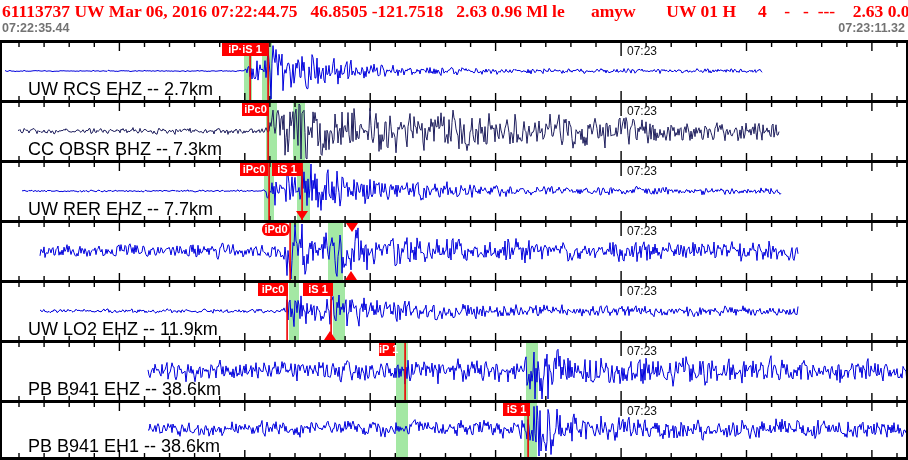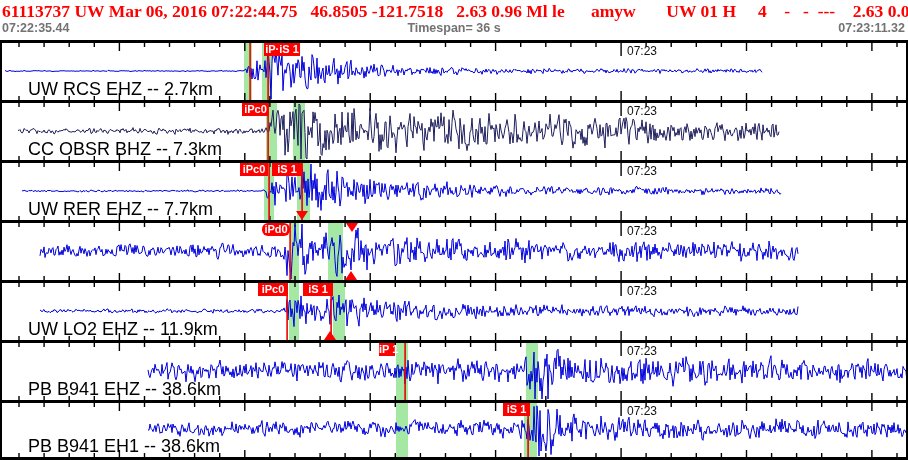--- a/index.html
+++ b/index.html
@@ -32,41 +32,40 @@
     font-weight:bold;font-size:11px;text-align:center;z-index:6;white-space:pre;
   }
 </style>
 </head>
 <body>
 
 <div class="header">
   <div class="h1">61113737 UW Mar 06, 2016 07:22:44.75   46.8505 -121.7518   2.63 0.96 Ml le      amyw       UW 01 H     4    -   -  ---    2.63 0.00</div>
   <div class="h2">
     <span class="h2-left">07:22:35.44</span>
-    <span class="h2-center">Timespan=  36 s</span>
     <span class="h2-right">07:23:11.32</span>
   </div>
 </div>
 
 <div class="panel">
     <div class="row">
     <svg width="908" height="57" viewBox="0 0 908 57">
         <rect x="244" y="0" width="8" height="57" fill="#a4e8a4"></rect>
         <rect x="262" y="0" width="10" height="57" fill="#a4e8a4"></rect>
         <path d="M19.0,0V4M44.1,0V4M69.2,0V4M94.3,0V4M119.4,0V8M144.5,0V4M169.5,0V4M194.6,0V4M219.7,0V4M244.8,0V8M269.9,0V4M295.0,0V4M320.1,0V4M345.1,0V4M370.2,0V8M395.3,0V4M420.4,0V4M445.5,0V4M470.6,0V4M495.6,0V8M520.7,0V4M545.8,0V4M570.9,0V4M596.0,0V4M621.1,0V13M646.1,0V4M671.2,0V4M696.3,0V4M721.4,0V4M746.5,0V8M771.6,0V4M796.6,0V4M821.7,0V4M846.8,0V4M871.9,0V8M897.0,0V4" stroke="#000000" stroke-width="1.4" fill="none"></path>
         <path d="M19.0,57V53M44.1,57V53M69.2,57V53M94.3,57V53M119.4,57V50M144.5,57V53M169.5,57V53M194.6,57V53M219.7,57V53M244.8,57V50M269.9,57V53M295.0,57V53M320.1,57V53M345.1,57V53M370.2,57V50M395.3,57V53M420.4,57V53M445.5,57V53M470.6,57V53M495.6,57V50M520.7,57V53M545.8,57V53M570.9,57V53M596.0,57V53M621.1,57V48M646.1,57V53M671.2,57V53M696.3,57V53M721.4,57V53M746.5,57V50M771.6,57V53M796.6,57V53M821.7,57V53M846.8,57V53M871.9,57V50M897.0,57V53" stroke="#000000" stroke-width="1.4" fill="none"></path>
         <polyline points="5,27.5 6,28.0 7,28.4 8,28.3 9,27.8 10,27.4 11,28.0 12,28.1 13,28.2 14,28.0 15,28.6 16,28.3 17,28.1 18,28.4 19,28.2 20,28.4 21,27.7 22,28.4 23,28.0 24,27.5 25,27.7 26,28.3 27,28.1 28,28.2 29,28.3 30,28.1 31,28.3 32,27.8 33,28.0 34,27.5 35,27.9 36,27.4 37,28.1 38,27.6 39,27.7 40,28.0 41,28.0 42,28.2 43,27.9 44,27.8 45,27.5 46,28.2 47,28.2 48,28.0 49,27.9 50,28.0 51,28.0 52,28.5 53,28.5 54,28.3 55,28.2 56,28.3 57,28.0 58,28.4 59,28.1 60,27.9 61,27.6 62,28.0 63,27.7 64,27.8 65,27.9 66,28.0 67,28.0 68,27.9 69,28.1 70,28.1 71,27.8 72,28.0 73,28.1 74,27.9 75,28.3 76,28.2 77,28.0 78,28.2 79,28.3 80,27.6 81,27.8 82,28.1 83,28.0 84,28.0 85,28.1 86,27.9 87,27.8 88,28.0 89,28.0 90,28.0 91,28.3 92,28.2 93,27.4 94,27.6 95,28.4 96,27.8 97,28.0 98,27.7 99,28.1 100,28.4 101,28.1 102,28.1 103,27.7 104,27.9 105,28.2 106,28.1 107,28.4 108,27.4 109,27.3 110,28.1 111,27.9 112,27.9 113,28.0 114,27.8 115,28.5 116,28.1 117,28.3 118,28.4 119,28.1 120,27.9 121,27.7 122,27.7 123,27.9 124,27.5 125,28.2 126,27.6 127,28.1 128,27.8 129,27.9 130,28.6 131,28.3 132,28.4 133,27.9 134,28.2 135,27.6 136,27.9 137,28.4 138,27.8 139,27.7 140,27.8 141,28.0 142,28.0 143,28.2 144,27.6 145,27.4 146,28.2 147,27.7 148,27.8 149,28.0 150,27.6 151,28.2 152,28.2 153,27.6 154,28.2 155,28.1 156,28.0 157,27.7 158,27.5 159,28.0 160,28.1 161,28.2 162,27.5 163,28.3 164,28.0 165,28.4 166,27.5 167,28.0 168,28.1 169,27.8 170,28.3 171,28.0 172,27.9 173,28.5 174,27.9 175,28.0 176,27.9 177,28.2 178,28.0 179,28.3 180,28.4 181,28.2 182,27.8 183,27.9 184,27.9 185,28.5 186,28.5 187,27.7 188,27.8 189,28.2 190,28.3 191,28.3 192,27.8 193,28.1 194,28.0 195,28.0 196,28.0 197,27.7 198,27.5 199,28.1 200,28.1 201,27.6 202,27.8 203,27.7 204,28.3 205,28.0 206,28.1 207,28.5 208,28.2 209,28.2 210,28.4 211,28.0 212,27.8 213,27.9 214,27.8 215,28.1 216,28.3 217,28.0 218,28.1 219,27.7 220,27.9 221,27.5 222,27.6 223,28.5 224,27.8 225,28.1 226,27.8 227,27.8 228,28.3 229,27.9 230,28.1 231,28.3 232,28.0 233,27.8 234,28.3 235,28.2 236,28.7 237,27.9 238,27.9 239,27.8 240,27.5 241,27.7 242,28.0 243,27.7 244,27.8 245,26.3 246,26.2 247,29.8 248,24.1 249,23.5 250,33.7 251,25.4 252,36.0 253,25.8 254,34.5 255,36.0 256,33.3 257,17.8 258,37.1 259,27.6 260,21.8 261,26.8 262,26.2 263,26.9 264,28.8 265,17.6 266,34.6 267,23.4 268,4.9 269,18.7 270,29.8 271,56.0 272,20.2 273,2.6 274,14.2 275,19.6 276,6.5 277,19.8 278,32.2 279,11.3 280,18.0 281,22.5 282,11.1 283,47.7 284,31.4 285,26.6 286,30.2 287,23.5 288,20.0 289,20.5 290,28.3 291,44.3 292,35.0 293,21.4 294,40.2 295,32.0 296,20.1 297,25.2 298,16.7 299,20.0 300,34.3 301,34.4 302,13.4 303,27.7 304,19.2 305,35.0 306,43.0 307,45.8 308,45.5 309,23.9 310,32.5 311,37.0 312,11.6 313,14.6 314,23.2 315,35.1 316,34.8 317,15.1 318,40.6 319,24.5 320,31.8 321,35.8 322,28.6 323,25.0 324,37.1 325,39.9 326,22.7 327,31.6 328,30.9 329,22.4 330,33.0 331,30.7 332,29.6 333,20.6 334,15.3 335,31.4 336,29.4 337,25.8 338,41.1 339,27.7 340,35.0 341,22.1 342,31.4 343,30.8 344,30.4 345,24.3 346,21.4 347,18.6 348,35.8 349,33.3 350,22.1 351,17.1 352,31.9 353,28.0 354,29.7 355,32.4 356,24.7 357,26.8 358,30.5 359,29.1 360,31.8 361,30.6 362,24.5 363,26.8 364,35.1 365,28.3 366,33.7 367,23.8 368,28.3 369,30.5 370,27.4 371,22.5 372,25.7 373,29.3 374,21.1 375,28.3 376,27.3 377,24.7 378,32.6 379,32.7 380,31.6 381,22.4 382,22.1 383,24.9 384,27.8 385,33.4 386,30.2 387,26.8 388,28.3 389,27.1 390,27.5 391,29.5 392,26.7 393,22.2 394,28.3 395,29.9 396,29.3 397,26.6 398,32.7 399,27.0 400,28.5 401,29.6 402,25.3 403,26.8 404,32.0 405,28.2 406,26.9 407,28.1 408,25.9 409,26.9 410,25.0 411,25.9 412,31.7 413,29.0 414,30.1 415,29.7 416,29.4 417,26.4 418,28.3 419,27.1 420,30.9 421,26.3 422,26.5 423,26.7 424,26.7 425,27.7 426,29.4 427,24.8 428,27.4 429,30.2 430,24.5 431,30.0 432,28.4 433,30.6 434,25.8 435,30.8 436,26.6 437,30.3 438,27.0 439,28.8 440,30.9 441,32.5 442,24.9 443,25.7 444,30.1 445,28.8 446,28.2 447,29.4 448,27.5 449,27.1 450,26.6 451,24.8 452,24.7 453,26.0 454,30.9 455,29.6 456,28.8 457,32.0 458,29.9 459,26.4 460,27.2 461,28.3 462,24.7 463,25.9 464,26.0 465,27.4 466,25.6 467,27.8 468,27.4 469,26.6 470,28.0 471,28.4 472,28.5 473,28.9 474,30.1 475,28.4 476,25.3 477,26.7 478,29.5 479,29.6 480,29.1 481,28.4 482,31.3 483,27.5 484,27.6 485,29.2 486,26.0 487,29.1 488,27.3 489,26.4 490,27.7 491,30.5 492,28.2 493,26.3 494,28.5 495,27.8 496,27.5 497,31.4 498,29.6 499,28.2 500,29.3 501,27.3 502,26.7 503,28.6 504,29.2 505,29.0 506,26.3 507,28.3 508,28.9 509,29.2 510,26.8 511,29.2 512,29.5 513,27.1 514,26.3 515,27.3 516,26.4 517,27.8 518,27.3 519,27.6 520,27.5 521,28.4 522,29.1 523,28.0 524,27.8 525,28.6 526,28.3 527,30.0 528,26.4 529,30.0 530,27.5 531,30.9 532,26.8 533,26.3 534,27.9 535,29.7 536,28.4 537,26.6 538,27.9 539,27.4 540,27.7 541,27.6 542,29.1 543,30.6 544,25.8 545,26.9 546,28.4 547,27.9 548,28.6 549,25.4 550,26.3 551,28.5 552,28.3 553,28.4 554,28.0 555,26.4 556,27.9 557,27.4 558,28.2 559,27.5 560,27.3 561,28.6 562,30.4 563,27.5 564,29.8 565,29.2 566,28.2 567,29.2 568,26.4 569,25.9 570,28.4 571,27.6 572,29.2 573,27.4 574,27.7 575,27.5 576,27.3 577,26.5 578,26.4 579,28.2 580,28.4 581,25.9 582,28.4 583,27.9 584,30.4 585,30.0 586,28.0 587,27.8 588,28.3 589,28.5 590,28.1 591,28.9 592,27.8 593,29.0 594,29.2 595,28.5 596,27.8 597,26.1 598,27.1 599,28.5 600,27.0 601,25.6 602,27.1 603,26.7 604,28.6 605,27.0 606,29.9 607,27.2 608,28.7 609,29.6 610,29.4 611,28.9 612,28.5 613,28.5 614,26.5 615,27.6 616,28.9 617,26.3 618,29.2 619,28.9 620,27.8 621,27.9 622,28.5 623,28.8 624,25.6 625,28.4 626,29.7 627,28.2 628,25.6 629,26.5 630,27.8 631,30.1 632,26.5 633,27.1 634,27.4 635,30.2 636,29.1 637,27.4 638,27.0 639,26.4 640,26.5 641,27.6 642,26.0 643,28.3 644,27.8 645,27.7 646,28.4 647,27.9 648,28.1 649,28.8 650,28.0 651,27.9 652,27.9 653,28.2 654,26.6 655,27.4 656,29.0 657,27.2 658,26.3 659,26.9 660,30.5 661,27.6 662,26.4 663,27.8 664,26.5 665,28.1 666,27.3 667,27.5 668,28.7 669,28.4 670,26.7 671,28.2 672,28.2 673,28.8 674,27.8 675,27.0 676,28.9 677,28.2 678,26.9 679,27.1 680,27.2 681,27.7 682,30.0 683,29.3 684,28.8 685,27.5 686,28.2 687,26.9 688,29.0 689,29.0 690,27.7 691,28.8 692,29.1 693,28.3 694,27.8 695,28.7 696,27.2 697,25.6 698,27.0 699,27.7 700,28.7 701,27.4 702,28.9 703,29.5 704,28.0 705,25.9 706,28.3 707,26.6 708,25.8 709,29.6 710,27.7 711,30.0 712,28.5 713,26.9 714,29.0 715,27.4 716,27.1 717,28.7 718,26.3 719,28.0 720,27.2 721,26.9 722,27.7 723,27.6 724,28.4 725,26.9 726,29.2 727,26.5 728,27.8 729,27.4 730,28.7 731,25.8 732,26.6 733,29.3 734,27.0 735,26.3 736,27.8 737,29.2 738,28.1 739,29.5 740,26.7 741,26.1 742,28.6 743,28.1 744,28.5 745,28.0 746,29.4 747,28.9 748,28.6 749,28.2 750,27.2 751,28.6 752,27.2 753,29.2 754,28.2 755,26.7 756,29.5 757,28.3 758,27.1 759,27.1 760,26.3 761,28.0 762,29.3 " fill="none" stroke="#0000dd" stroke-width="1"></polyline>
         <rect x="249.3" y="0" width="1.6" height="57" fill="#ee0000"></rect>
         <rect x="267.3" y="0" width="1.6" height="57" fill="#ee0000"></rect>
         <rect x="0" y="0" width="2" height="57" fill="#000000"></rect>
         <rect x="906" y="0" width="2" height="57" fill="#000000"></rect>
       </svg>
     <div class="minute-label">07:23</div>
     <div class="station-label">UW RCS EHZ -- 2.7km</div>
-  <div class="pick-label" style="left: 222px; width: 36px; margin-left: 42px;">iP·iS 1</div>
+  <div class="pick-label" style="left: 222px; width: 46px;">iP·iS 1</div>
     </div>
     <div class="row">
     <svg width="908" height="57" viewBox="0 0 908 57">
         <rect x="266" y="0" width="11" height="57" fill="#a4e8a4"></rect>
         <rect x="293" y="0" width="12" height="57" fill="#a4e8a4"></rect>
         <path d="M19.0,0V4M44.1,0V4M69.2,0V4M94.3,0V4M119.4,0V8M144.5,0V4M169.5,0V4M194.6,0V4M219.7,0V4M244.8,0V8M269.9,0V4M295.0,0V4M320.1,0V4M345.1,0V4M370.2,0V8M395.3,0V4M420.4,0V4M445.5,0V4M470.6,0V4M495.6,0V8M520.7,0V4M545.8,0V4M570.9,0V4M596.0,0V4M621.1,0V13M646.1,0V4M671.2,0V4M696.3,0V4M721.4,0V4M746.5,0V8M771.6,0V4M796.6,0V4M821.7,0V4M846.8,0V4M871.9,0V8M897.0,0V4" stroke="#000000" stroke-width="1.4" fill="none"></path>
         <path d="M19.0,57V53M44.1,57V53M69.2,57V53M94.3,57V53M119.4,57V50M144.5,57V53M169.5,57V53M194.6,57V53M219.7,57V53M244.8,57V50M269.9,57V53M295.0,57V53M320.1,57V53M345.1,57V53M370.2,57V50M395.3,57V53M420.4,57V53M445.5,57V53M470.6,57V53M495.6,57V50M520.7,57V53M545.8,57V53M570.9,57V53M596.0,57V53M621.1,57V48M646.1,57V53M671.2,57V53M696.3,57V53M721.4,57V53M746.5,57V50M771.6,57V53M796.6,57V53M821.7,57V53M846.8,57V53M871.9,57V50M897.0,57V53" stroke="#000000" stroke-width="1.4" fill="none"></path>
         <polyline points="18,27.1 19,27.5 20,26.5 21,29.1 22,30.0 23,29.2 24,25.5 25,26.3 26,27.5 27,27.0 28,27.7 29,30.0 30,27.5 31,26.9 32,26.5 33,25.8 34,25.6 35,26.8 36,28.0 37,30.6 38,27.6 39,28.6 40,28.3 41,29.3 42,29.1 43,28.9 44,27.0 45,29.4 46,29.0 47,30.1 48,27.5 49,26.8 50,27.7 51,29.9 52,27.9 53,28.5 54,31.0 55,30.3 56,27.2 57,28.2 58,29.2 59,27.9 60,28.0 61,27.8 62,27.4 63,27.6 64,26.2 65,27.3 66,25.7 67,26.9 68,27.3 69,28.9 70,28.5 71,29.4 72,28.7 73,28.6 74,28.7 75,28.9 76,28.0 77,26.8 78,27.2 79,27.2 80,28.7 81,29.3 82,28.1 83,26.8 84,28.9 85,29.5 86,27.5 87,27.6 88,27.5 89,25.5 90,25.7 91,30.4 92,30.1 93,28.1 94,25.6 95,28.8 96,29.8 97,27.4 98,28.6 99,27.4 100,26.2 101,25.7 102,28.1 103,29.4 104,27.0 105,27.7 106,27.8 107,30.0 108,30.4 109,27.8 110,26.7 111,26.5 112,27.9 113,27.4 114,28.9 115,27.8 116,28.2 117,26.5 118,27.7 119,27.4 120,29.8 121,26.2 122,27.1 123,25.5 124,27.7 125,27.8 126,26.4 127,29.8 128,28.0 129,28.5 130,28.5 131,27.0 132,27.0 133,24.6 134,28.2 135,26.9 136,27.3 137,28.9 138,30.2 139,29.0 140,25.4 141,28.6 142,29.4 143,27.8 144,26.9 145,26.2 146,27.1 147,27.6 148,28.9 149,28.0 150,28.4 151,27.5 152,29.7 153,30.5 154,28.0 155,30.1 156,30.7 157,31.3 158,27.4 159,25.1 160,26.8 161,27.3 162,28.0 163,25.9 164,27.4 165,27.0 166,28.0 167,30.3 168,29.7 169,27.7 170,27.4 171,28.9 172,27.5 173,27.4 174,29.7 175,31.4 176,26.1 177,27.1 178,28.8 179,27.6 180,26.5 181,28.9 182,27.9 183,26.5 184,26.7 185,25.8 186,27.3 187,26.8 188,25.9 189,28.2 190,25.2 191,29.8 192,28.8 193,27.2 194,28.6 195,26.7 196,27.0 197,27.5 198,28.2 199,29.0 200,29.0 201,28.5 202,29.1 203,30.2 204,28.7 205,26.8 206,26.8 207,29.9 208,28.3 209,28.3 210,27.6 211,27.8 212,28.3 213,27.9 214,31.0 215,27.2 216,28.0 217,26.0 218,26.2 219,25.3 220,27.0 221,29.7 222,28.0 223,27.6 224,27.6 225,30.0 226,27.8 227,27.0 228,31.4 229,28.3 230,29.6 231,27.8 232,28.1 233,30.0 234,27.6 235,27.9 236,26.0 237,27.4 238,30.5 239,27.4 240,26.2 241,28.3 242,29.5 243,30.3 244,27.8 245,29.9 246,27.9 247,28.8 248,28.6 249,28.3 250,26.3 251,26.2 252,25.9 253,30.0 254,28.0 255,28.0 256,29.7 257,27.7 258,28.2 259,26.6 260,29.6 261,28.2 262,25.8 263,28.8 264,29.3 265,27.0 266,24.7 267,27.2 268,29.3 269,28.4 270,19.6 271,23.4 272,14.8 273,7.1 274,23.3 275,30.4 276,23.9 277,10.2 278,7.3 279,13.0 280,32.3 281,16.0 282,12.9 283,26.7 284,11.8 285,52.2 286,34.6 287,25.9 288,49.0 289,35.8 290,8.9 291,22.8 292,16.6 293,8.6 294,36.2 295,11.1 296,6.1 297,25.1 298,42.5 299,1.0 300,2.4 301,56.0 302,10.5 303,8.6 304,7.3 305,29.6 306,55.3 307,56.0 308,23.5 309,32.0 310,28.6 311,24.5 312,34.7 313,8.9 314,20.0 315,9.5 316,17.9 317,16.0 318,42.9 319,37.6 320,20.4 321,51.2 322,52.4 323,40.6 324,44.7 325,27.6 326,47.1 327,27.2 328,30.9 329,46.6 330,28.2 331,27.7 332,31.0 333,40.5 334,36.6 335,11.0 336,24.4 337,21.3 338,40.0 339,28.6 340,25.2 341,41.6 342,9.0 343,34.4 344,23.9 345,22.5 346,28.4 347,28.8 348,9.5 349,31.8 350,39.9 351,37.1 352,9.9 353,38.5 354,5.5 355,17.7 356,36.8 357,28.1 358,35.1 359,35.6 360,22.5 361,21.1 362,25.7 363,25.9 364,30.0 365,27.1 366,28.6 367,28.0 368,36.9 369,25.8 370,5.3 371,22.7 372,35.7 373,39.7 374,33.6 375,17.7 376,10.4 377,25.3 378,19.5 379,48.4 380,31.7 381,46.5 382,31.6 383,38.4 384,36.2 385,19.1 386,18.9 387,43.4 388,44.8 389,28.8 390,12.8 391,23.2 392,34.8 393,29.5 394,30.7 395,34.5 396,49.8 397,35.0 398,24.2 399,26.5 400,23.4 401,19.1 402,26.2 403,24.8 404,21.8 405,24.2 406,35.9 407,43.9 408,23.8 409,17.9 410,10.5 411,27.7 412,28.0 413,35.1 414,13.6 415,23.1 416,24.1 417,30.5 418,18.4 419,22.1 420,25.9 421,27.3 422,20.3 423,39.0 424,47.5 425,25.2 426,33.9 427,37.1 428,28.2 429,24.1 430,28.7 431,15.8 432,23.5 433,19.4 434,38.3 435,16.7 436,23.5 437,24.0 438,13.4 439,25.7 440,23.8 441,9.8 442,22.9 443,22.5 444,13.7 445,39.4 446,34.6 447,31.4 448,40.5 449,16.6 450,32.6 451,38.3 452,19.4 453,7.1 454,14.8 455,17.3 456,25.9 457,30.0 458,32.8 459,45.9 460,15.3 461,25.3 462,40.7 463,29.9 464,21.5 465,40.4 466,40.8 467,47.6 468,41.0 469,42.4 470,29.1 471,27.0 472,15.1 473,31.5 474,37.7 475,39.3 476,26.0 477,28.1 478,41.4 479,22.1 480,15.3 481,30.4 482,24.0 483,31.2 484,38.9 485,23.6 486,41.1 487,40.8 488,23.7 489,10.4 490,21.8 491,26.5 492,22.3 493,26.0 494,24.9 495,38.8 496,21.6 497,26.5 498,33.2 499,35.8 500,20.8 501,27.1 502,30.8 503,35.4 504,31.6 505,25.2 506,21.9 507,16.6 508,22.8 509,29.5 510,40.9 511,29.3 512,31.0 513,40.0 514,29.3 515,11.2 516,19.0 517,39.3 518,31.4 519,36.4 520,34.6 521,37.7 522,38.1 523,27.4 524,18.5 525,27.4 526,28.8 527,40.4 528,29.9 529,23.0 530,32.4 531,33.3 532,29.3 533,29.4 534,27.0 535,19.7 536,26.1 537,38.4 538,28.9 539,18.0 540,30.1 541,28.9 542,25.5 543,36.3 544,34.6 545,30.6 546,20.8 547,23.3 548,26.4 549,24.5 550,11.1 551,22.6 552,32.9 553,33.3 554,28.3 555,21.6 556,25.6 557,21.8 558,17.0 559,11.7 560,27.2 561,35.8 562,41.9 563,37.6 564,16.5 565,20.0 566,16.1 567,28.2 568,32.6 569,18.0 570,21.6 571,24.1 572,35.6 573,45.2 574,38.7 575,41.1 576,26.7 577,28.5 578,30.8 579,28.6 580,28.0 581,36.6 582,26.1 583,40.3 584,33.8 585,42.7 586,34.6 587,41.8 588,22.2 589,25.6 590,21.1 591,25.0 592,31.2 593,27.2 594,20.1 595,15.3 596,20.5 597,25.5 598,34.8 599,35.0 600,21.7 601,33.2 602,32.2 603,24.3 604,33.9 605,45.0 606,20.5 607,20.3 608,33.5 609,23.4 610,22.1 611,33.1 612,32.1 613,32.1 614,31.8 615,31.7 616,24.7 617,33.5 618,27.7 619,16.4 620,15.0 621,31.1 622,24.0 623,18.6 624,15.2 625,25.6 626,14.6 627,18.9 628,32.3 629,41.3 630,27.0 631,23.9 632,22.3 633,16.1 634,17.3 635,23.6 636,35.3 637,37.0 638,25.1 639,28.7 640,23.9 641,26.4 642,16.9 643,27.6 644,23.7 645,30.4 646,18.8 647,31.8 648,40.2 649,31.6 650,20.8 651,36.2 652,24.5 653,22.1 654,37.1 655,25.9 656,37.6 657,29.8 658,34.9 659,33.1 660,26.4 661,32.1 662,30.2 663,34.4 664,27.5 665,32.8 666,37.3 667,31.7 668,24.0 669,27.9 670,37.6 671,22.2 672,23.9 673,27.8 674,24.4 675,33.3 676,29.6 677,32.1 678,25.8 679,32.2 680,25.7 681,24.7 682,36.9 683,37.0 684,26.8 685,23.7 686,29.6 687,20.7 688,24.8 689,29.7 690,37.4 691,28.1 692,36.0 693,30.1 694,26.1 695,33.6 696,24.6 697,30.3 698,27.4 699,24.8 700,30.1 701,26.8 702,35.7 703,36.6 704,30.7 705,23.0 706,24.2 707,26.8 708,34.9 709,26.0 710,26.2 711,29.6 712,32.8 713,36.8 714,35.0 715,25.4 716,23.2 717,19.7 718,28.7 719,24.7 720,22.4 721,26.6 722,21.4 723,26.9 724,30.9 725,37.7 726,28.3 727,26.3 728,31.6 729,29.1 730,26.9 731,32.1 732,33.1 733,30.5 734,29.5 735,26.2 736,24.8 737,27.1 738,37.7 739,33.4 740,26.9 741,35.4 742,23.0 743,27.4 744,35.4 745,31.1 746,20.1 747,28.1 748,27.1 749,29.4 750,26.3 751,32.1 752,26.1 753,23.9 754,30.7 755,20.6 756,29.4 757,36.5 758,23.5 759,20.4 760,28.2 761,29.7 762,37.2 763,21.8 764,30.2 765,28.4 766,28.1 767,24.9 768,29.2 769,27.0 770,32.1 771,33.7 772,22.5 773,21.0 774,34.2 775,28.4 776,21.8 777,32.0 778,32.1 779,28.6 " fill="none" stroke="#1f1f5e" stroke-width="1"></polyline>
         <rect x="267.3" y="0" width="1.6" height="57" fill="#ee0000"></rect>
         <rect x="0" y="0" width="2" height="57" fill="#000000"></rect>

